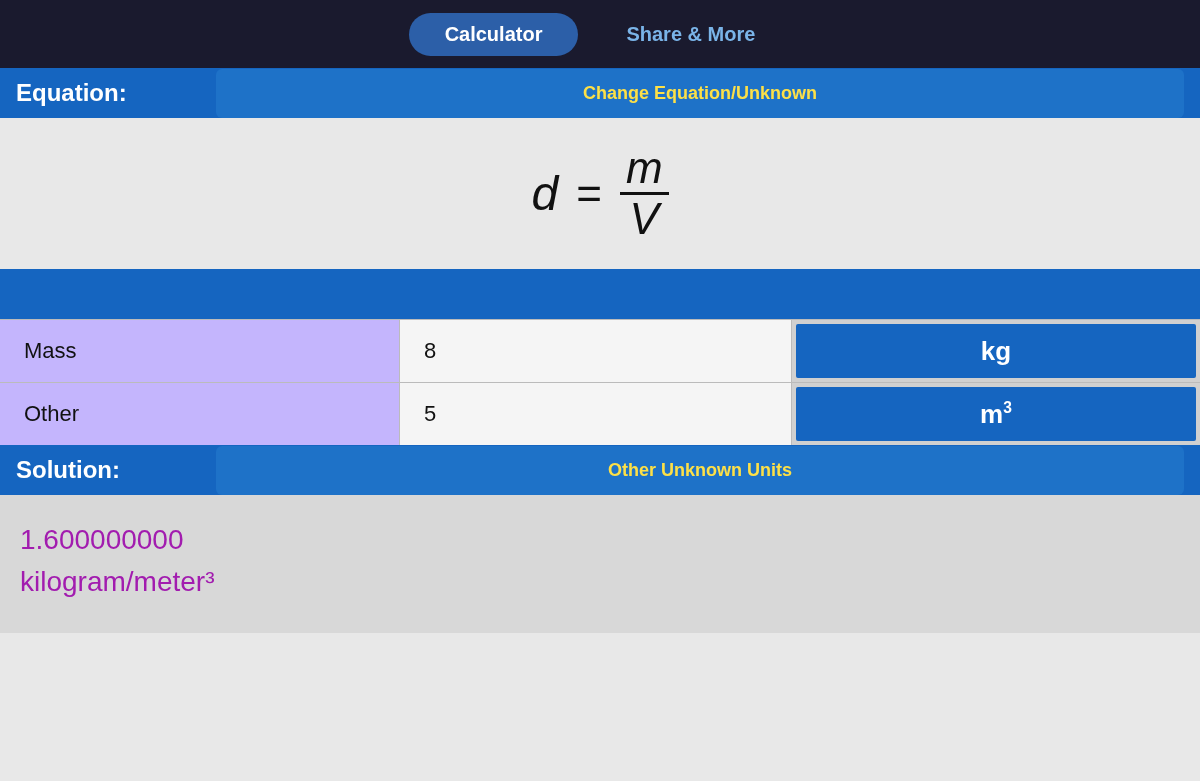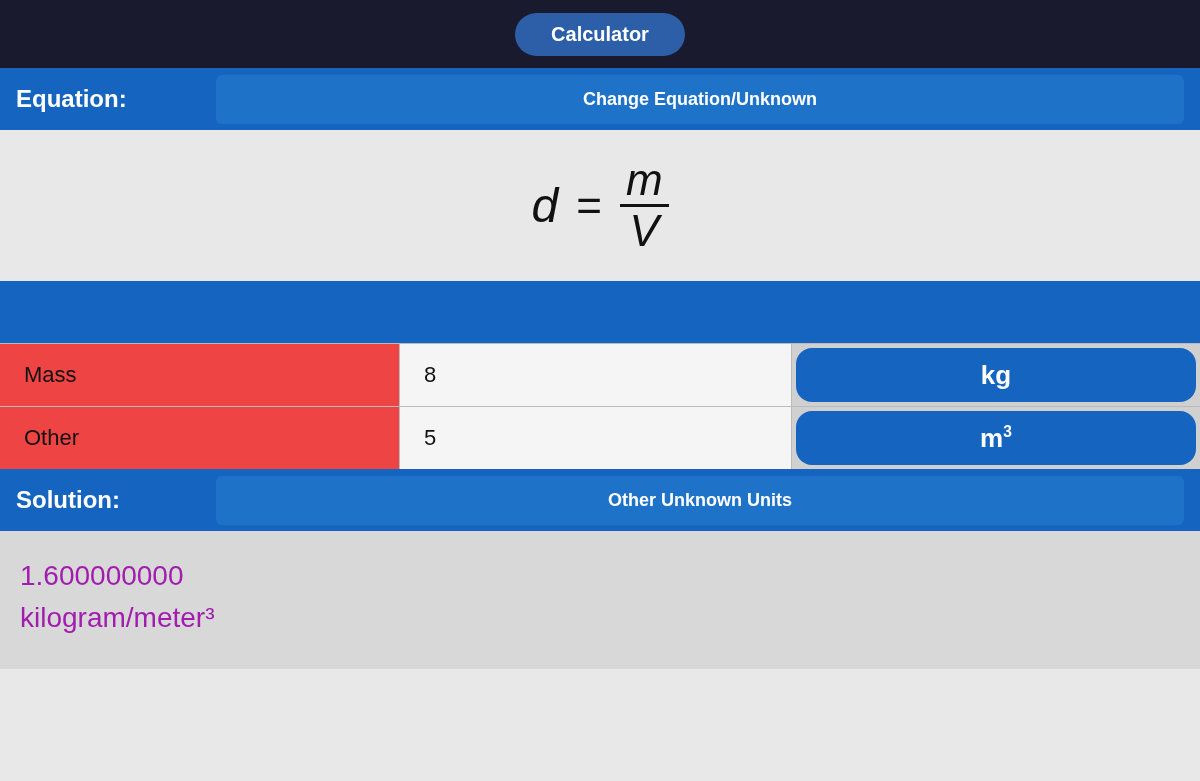--- a/index.html
+++ b/index.html
@@ -42,34 +42,34 @@
       background: transparent;
       color: #7ab4e8;
     }
 
     
     .section-header {
       background: #1565c0;
       display: flex;
       align-items: center;
       padding: 0 16px;
-      height: 62px;
+      height: 50px;
     }
 
     .section-label {
       color: #fff;
       font-size: 24px;
       font-weight: 700;
       min-width: 200px;
     }
 
     .section-btn {
       flex: 1;
       background: #1e72c8;
-      color: #ffffff;
+      color: #fde047;
       font-size: 18px;
       font-weight: 700;
       border: none;
       border-radius: 6px;
       padding: 14px 20px;
       cursor: pointer;
       text-align: center;
     }
 
     
@@ -126,21 +126,21 @@
       display: flex;
       align-items: stretch;
       border-bottom: 1px solid #bbb;
     }
 
     .input-row:last-child {
       border-bottom: none;
     }
 
     .input-row-label {
-      background: #ef4444;
+      background: #c4b5fd;
       width: 400px;
       min-width: 400px;
       padding: 18px 24px;
       font-size: 22px;
       color: #111;
       display: flex;
       align-items: flex-end;
       border-right: 1px solid #bbb;
     }
 
@@ -159,21 +159,21 @@
       background: #1565c0;
       min-width: 400px;
       width: 400px;
       display: flex;
       align-items: center;
       justify-content: center;
       font-size: 26px;
       font-weight: 700;
       color: #fff;
       cursor: pointer;
-      border-radius: 16px;
+      border-radius: 2px;
       margin: 4px;
     }
 
     
     .solution-display {
       background: #d8d8d8;
       padding: 24px 20px 30px 20px;
     }
 
     .solution-value {
@@ -186,20 +186,21 @@
     sup {
       font-size: 0.6em;
       vertical-align: super;
     }
   </style>
 </head>
 <body>
 
 <div class="top-nav">
   <button class="tab-btn active">Calculator</button>
+  <button class="tab-btn inactive">Share &amp; More</button>
 </div>
 
 <div class="section-header">
   <span class="section-label">Equation:</span>
   <button class="section-btn">Change Equation/Unknown</button>
 </div>
 
 <div class="equation-display">
   <div class="equation-formula">
     <span class="eq-d">d</span>

